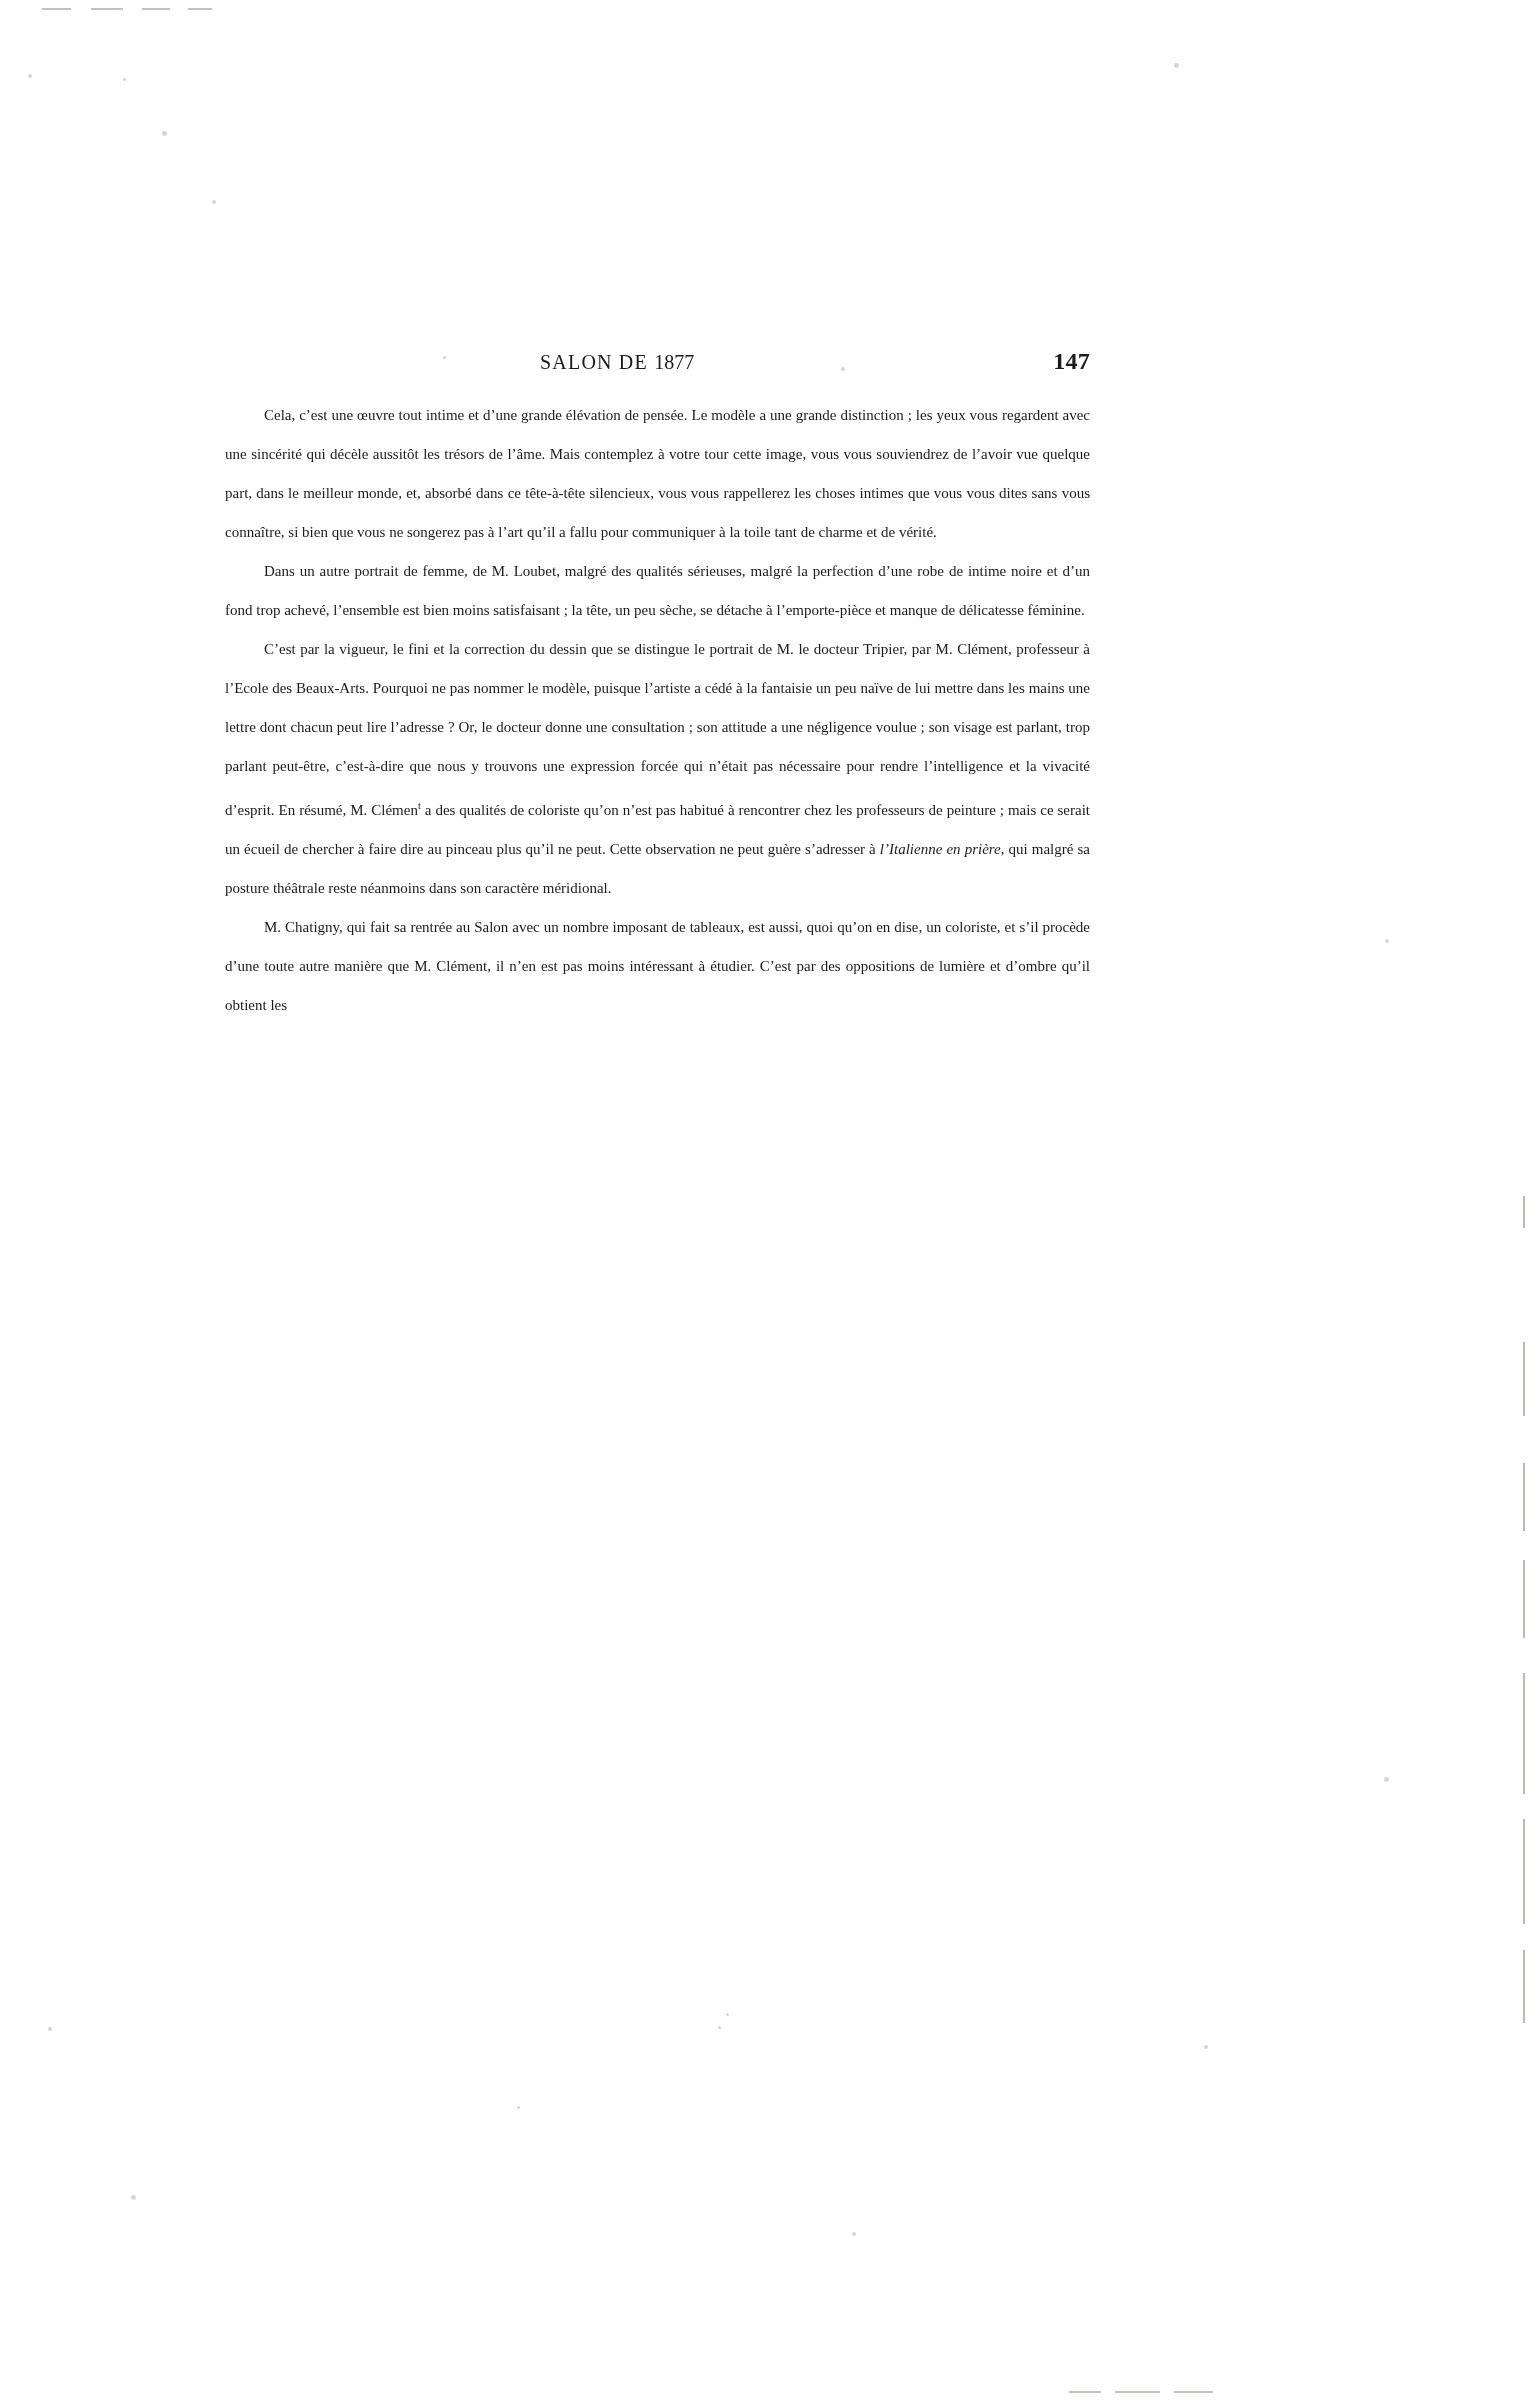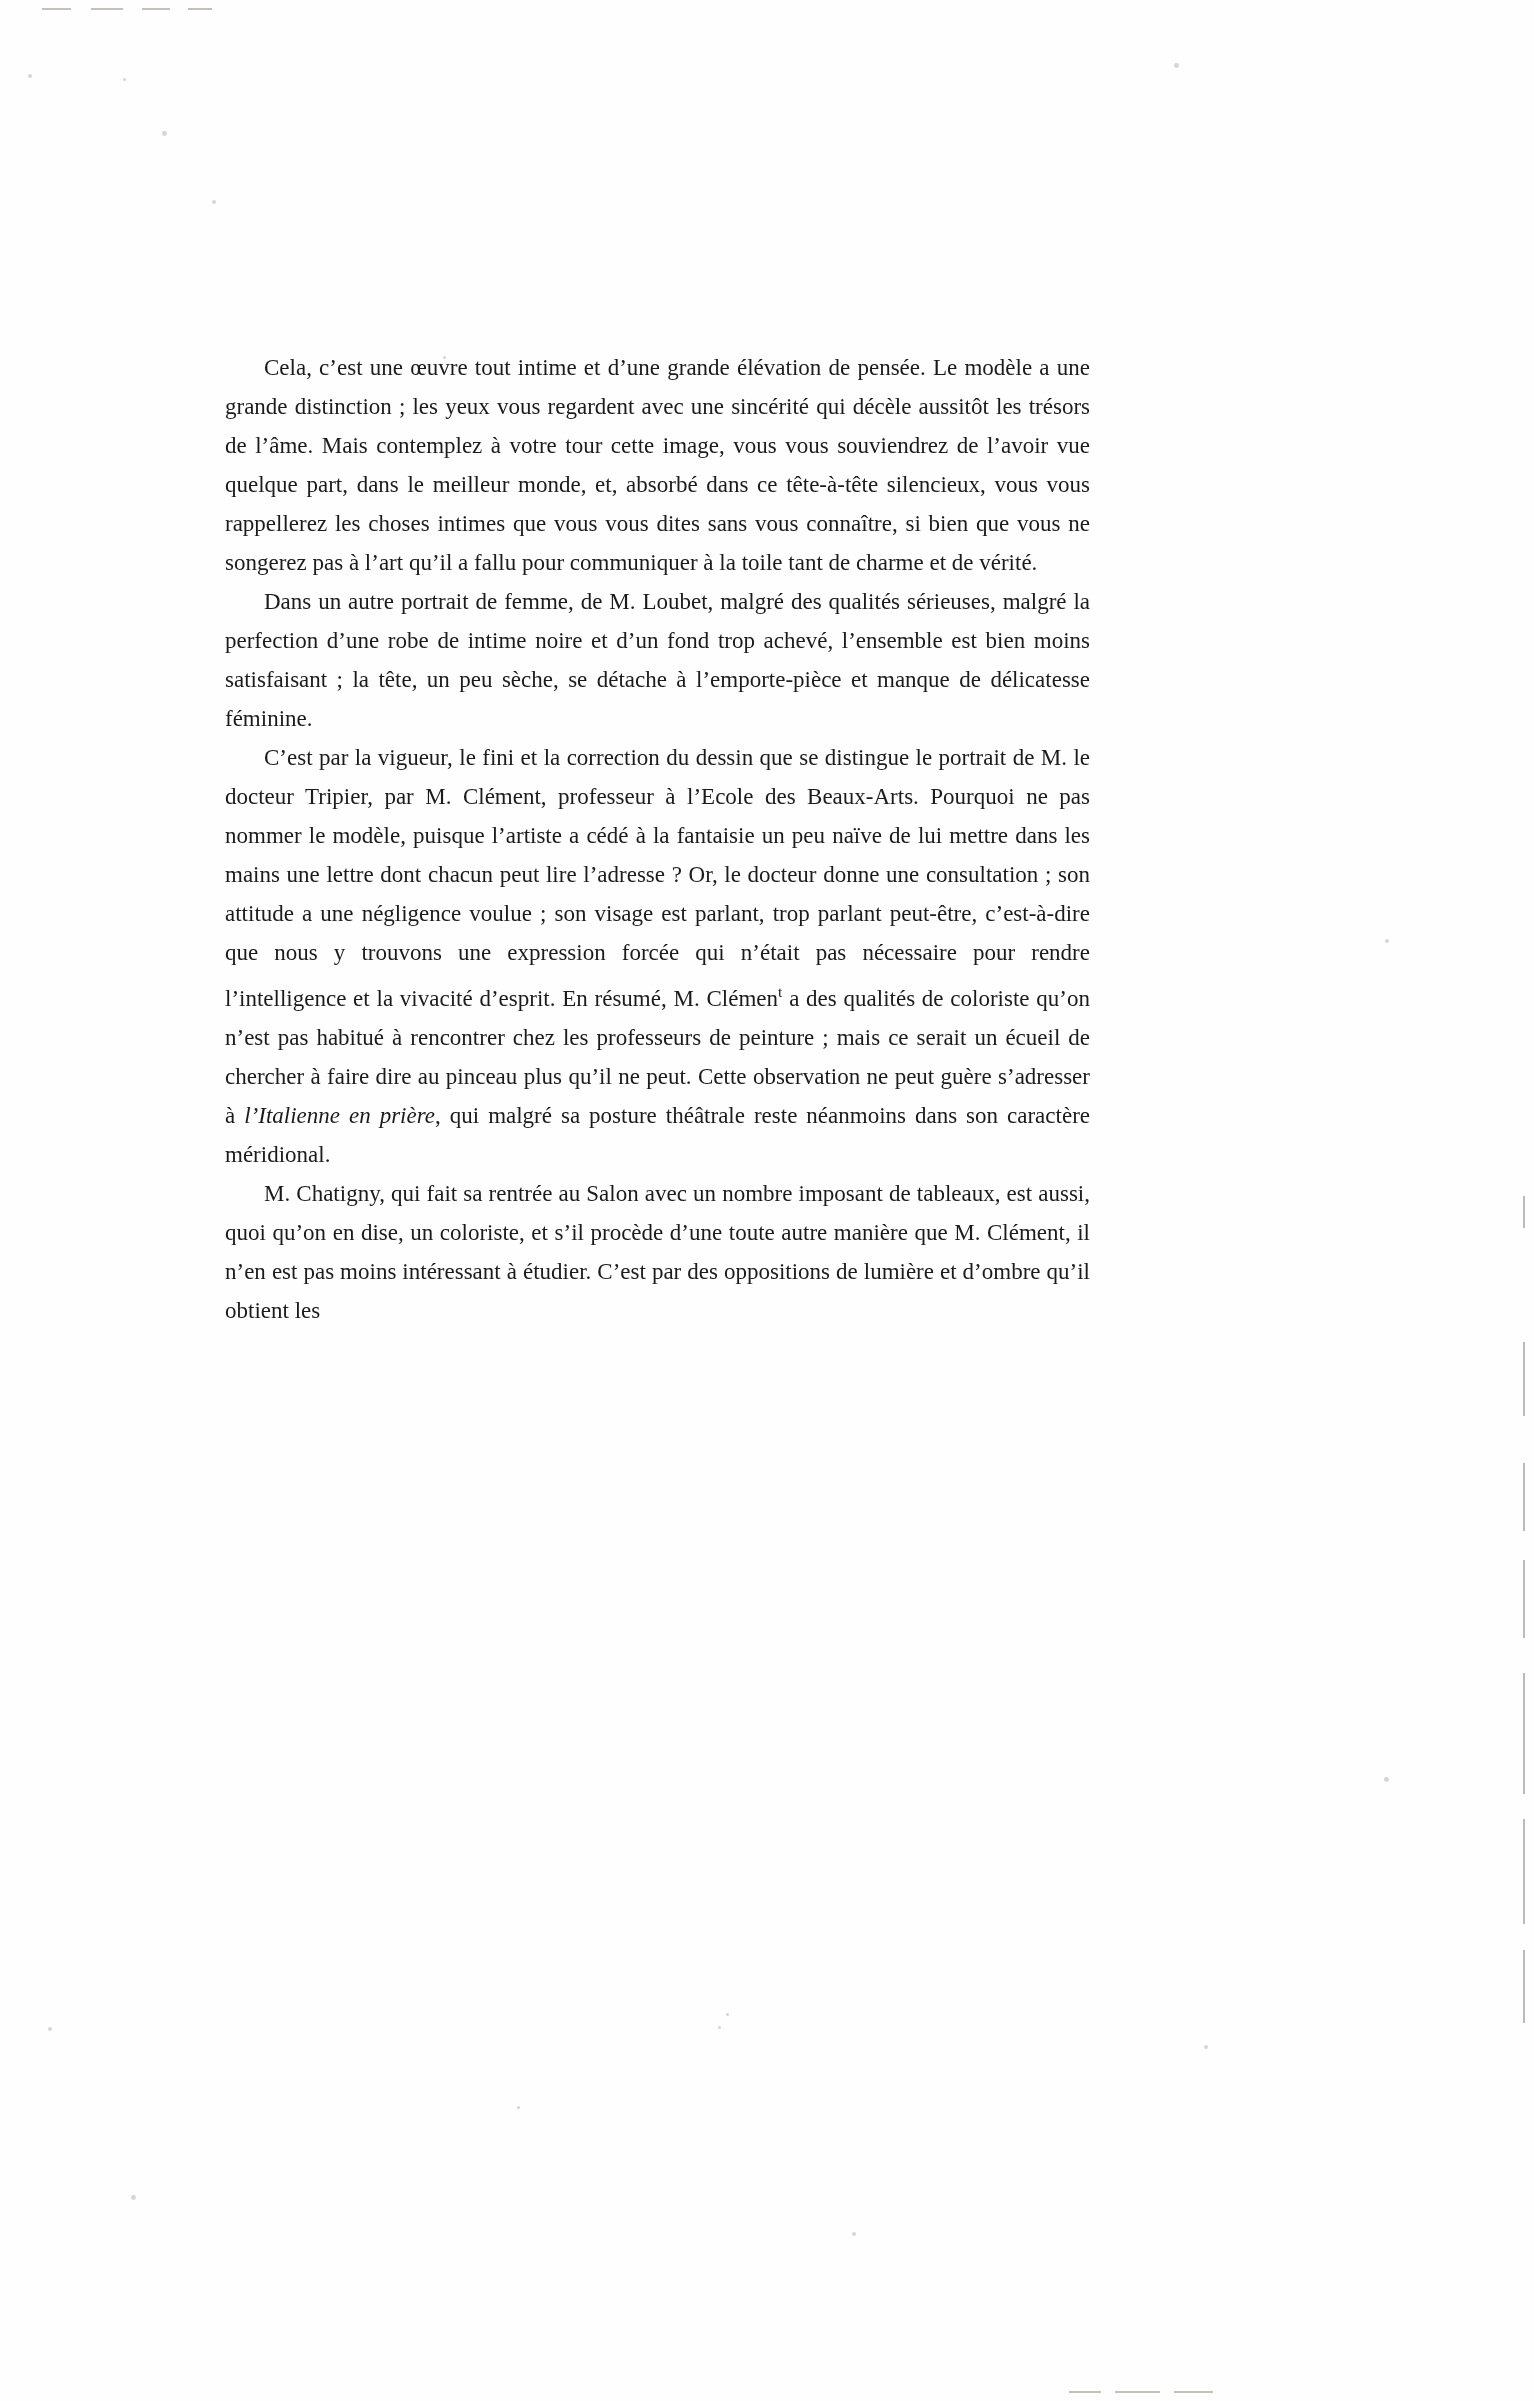--- a/index.html
+++ b/index.html
@@ -61,21 +61,21 @@
     letter-spacing: 0;
   }
   .running-head .rh-folio {
     font-size: 24px;
     font-weight: 700;
     letter-spacing: .01em;
   }
 
   p.body-par {
     margin: 0;
-    font-size: 23px;
+    font-size: 15px;
     line-height: 39px;
     text-align: justify;
     text-justify: inter-word;
     text-indent: 39px;
     hyphens: manual;
   }
   p.body-par + p.body-par {
     margin-top: 0;
   }
   .it { font-style: italic; margin-top: 28px; }
@@ -122,20 +122,24 @@
   <div class="margin-tick" style="left:1523px;top:1342px;height:74px;"></div>
   <div class="margin-tick" style="left:1523px;top:1463px;height:68px;"></div>
   <div class="margin-tick" style="left:1523px;top:1560px;height:78px;"></div>
   <div class="margin-tick" style="left:1523px;top:1673px;height:121px;"></div>
   <div class="margin-tick" style="left:1523px;top:1819px;height:105px;"></div>
   <div class="margin-tick" style="left:1523px;top:1950px;height:73px;"></div>
   <div class="margin-tick" style="left:1523px;top:1196px;height:32px;"></div>
 
   <div class="text-block">
 
+    <div class="running-head">
+      <div class="rh-title"><span>SALON DE </span><span class="yr">1877</span></div>
+      <div class="rh-folio">147</div>
+    </div>
 
     <p class="body-par">Cela, c’est une œuvre tout intime et d’une grande élévation de pensée. Le modèle a une grande distinction ; les yeux vous regardent avec une sincérité qui décèle aussitôt les trésors de l’âme. Mais contemplez à votre tour cette image, vous vous souviendrez de l’avoir vue quelque part, dans le meilleur monde, et, absorbé dans ce tête-à-tête silencieux, vous vous rappellerez les choses intimes que vous vous dites sans vous connaître, si bien que vous ne songerez pas à l’art qu’il a fallu pour communiquer à la toile tant de charme et de vérité.</p>
     <p class="body-par">Dans un autre portrait de femme, de M. Loubet, malgré des qualités sérieuses, malgré la perfection d’une robe de intime noire et d’un fond trop achevé, l’ensemble est bien moins satisfaisant ; la tête, un peu sèche, se détache à l’emporte-pièce et manque de délicatesse féminine.</p>
     <p class="body-par">C’est par la vigueur, le fini et la correction du dessin que se distingue le portrait de M. le docteur Tripier, par M. Clément, professeur à l’Ecole des Beaux-Arts. Pourquoi ne pas nommer le modèle, puisque l’artiste a cédé à la fantaisie un peu naïve de lui mettre dans les mains une lettre dont chacun peut lire l’adresse ? Or, le docteur donne une consultation ; son attitude a une négligence voulue ; son visage est parlant, trop parlant peut-être, c’est-à-dire que nous y trouvons une expression forcée qui n’était pas nécessaire pour rendre l’intelligence et la vivacité d’esprit. En résumé, M. Clémen<span class="sup">t</span> a des qualités de coloriste qu’on n’est pas habitué à rencontrer chez les professeurs de peinture ; mais ce serait un écueil de chercher à faire dire au pinceau plus qu’il ne peut. Cette observation ne peut guère s’adresser à <span class="it">l’Italienne en prière</span>, qui malgré sa posture théâtrale reste néanmoins dans son caractère méridional.</p>
     <p class="body-par">M. Chatigny, qui fait sa rentrée au Salon avec un nombre imposant de tableaux, est aussi, quoi qu’on en dise, un coloriste, et s’il procède d’une toute autre manière que M. Clément, il n’en est pas moins intéressant à étudier. C’est par des oppositions de lumière et d’ombre qu’il obtient les</p>
 
   </div>
 </div>
 
 

